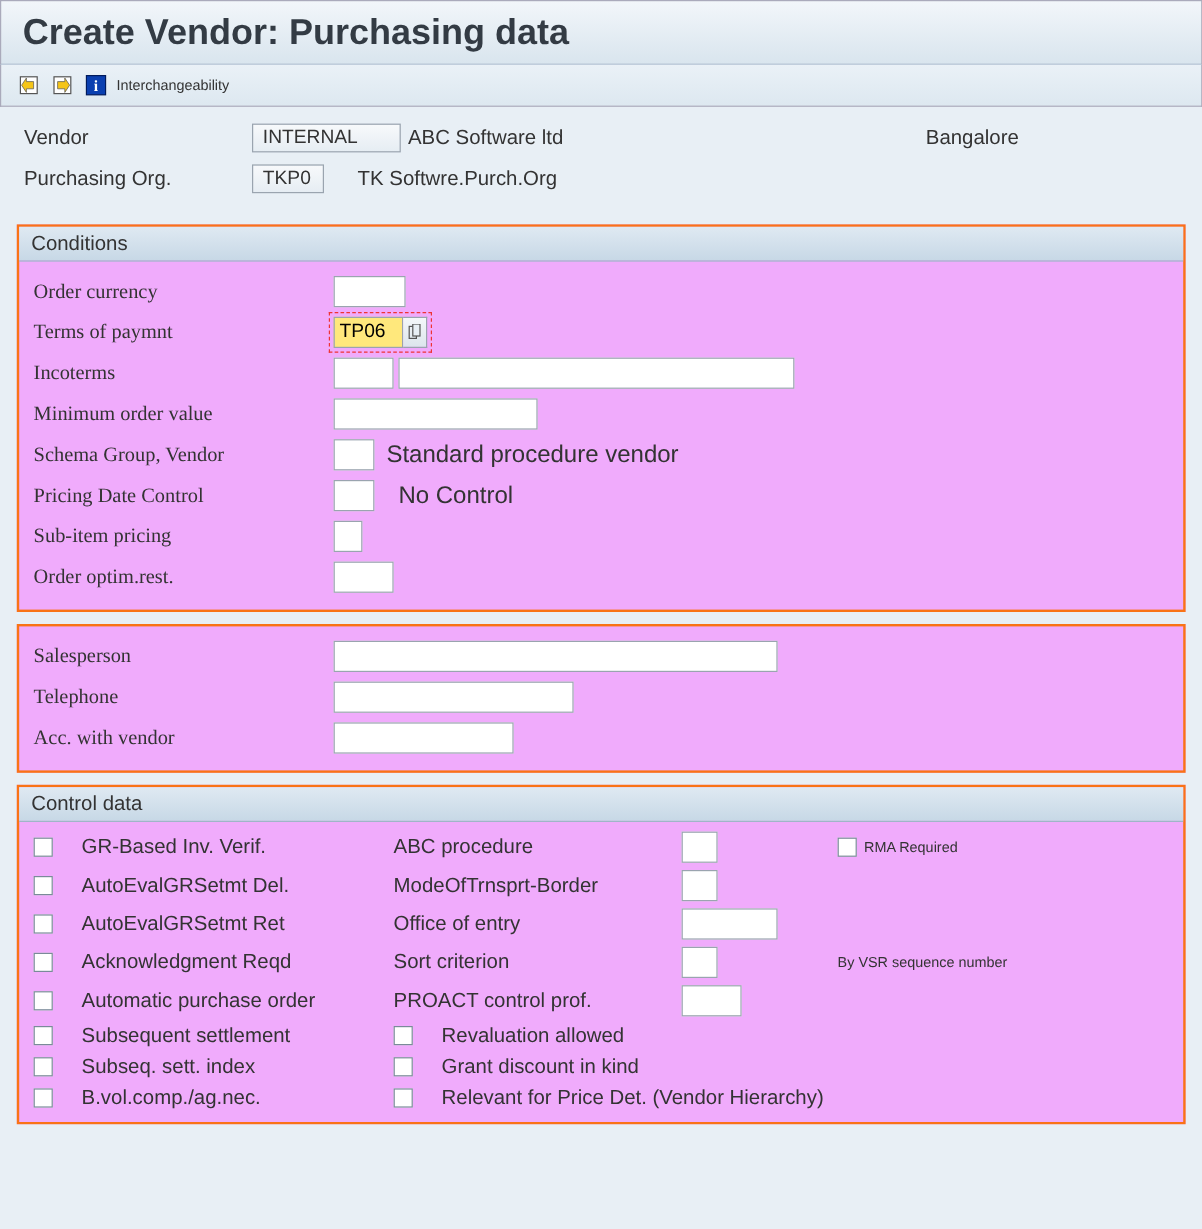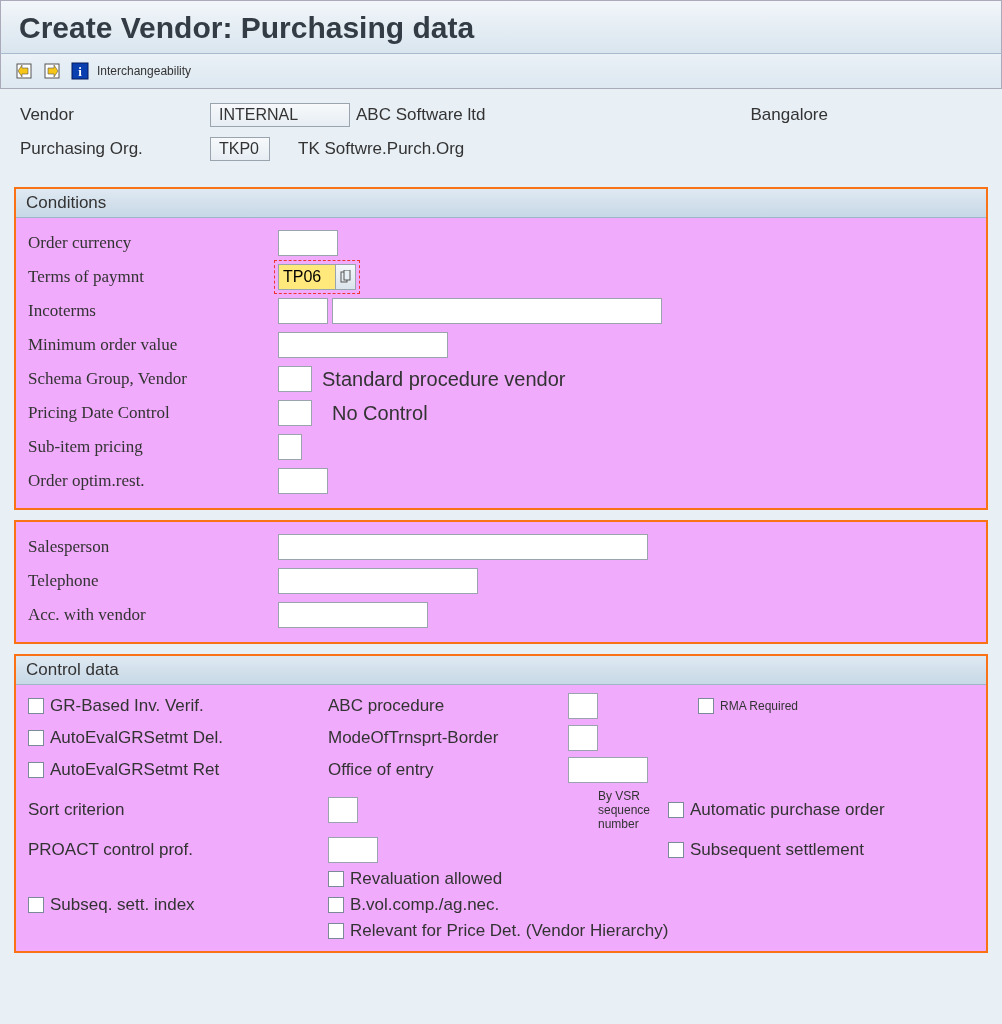--- a/index.html
+++ b/index.html
@@ -40,21 +40,21 @@
     align-items: center;
     justify-content: center;
     cursor: pointer;
   }
   .toolbar-text {
     font-size: 12px;
     color: #333;
     margin-left: 0;
   }
   .header-block {
-    padding: 14px 24px 6px 20px;
+    padding: 14px 3px 6px 20px;
     font-size: 17px;
   }
   .header-row {
     display: flex;
     align-items: center;
     margin-bottom: 10px;
   }
   .header-label {
     width: 190px;
   }
@@ -143,21 +143,21 @@
     display:inline-flex;align-items:center;justify-content:center;
     cursor:pointer;margin-left:0;border-left:none;
   }
   .control-grid{
     display:grid;
     grid-template-columns: 300px 240px 100px 1fr;
     row-gap:6px;
     align-items:center;
   }
   .chk-cell{
-    display:flex;align-items:center;gap:6px;font-size:17px;
+    display:flex;align-items:center;gap:24px;font-size:17px;
   }
   .sap-check{
     width:16px;height:16px;border:1px solid #7a8a99;background:#fff;display:inline-block;cursor:pointer;
   }
   .mid-label{font-size:17px;}
   .mid-input{border:1px solid #9aa4af;background:#fff;height:26px;}
   .miw30{width:30px;}
   .miw50{width:50px;}
   .miw80{width:80px;}
   .right-cell{display:flex;align-items:center;gap:6px;font-size:12px;padding-left:30px;}
@@ -187,21 +187,21 @@
       <rect x="1" y="1" width="16" height="16" fill="#0a3fb0" stroke="#001a5c"></rect>
       <text x="9" y="14" text-anchor="middle" font-family="Georgia" font-size="13" font-weight="bold" fill="#fff">i</text>
     </svg>
   </span>
   <span class="toolbar-text">Interchangeability</span>
 </div>
 
 <div class="header-block">
   <div class="header-row">
     <span class="header-label">Vendor</span>
-    <span class="ro-box" style="width:140px">INTERNAL</span>
+    <span class="ro-box" style="width:124px">INTERNAL</span>
     <span class="header-text">ABC Software ltd</span>
     <span class="header-text2">Bangalore</span>
   </div>
   <div class="header-row">
     <span class="header-label">Purchasing Org.</span>
     <span class="ro-box" style="width:60px">TKP0</span>
     <span class="header-text" style="margin-left:28px">TK Softwre.Purch.Org</span>
   </div>
 </div>
 
@@ -296,20 +296,24 @@
       <div></div>
 
       <div class="chk-cell">
           <span class="sap-check"></span>
           <span>AutoEvalGRSetmt Ret</span>
         </div>
       <div class="mid-label">Office of entry</div>
       <div><input class="mid-input miw80" style=""></div>
       <div></div>
 
+      <div class="chk-cell">
+          <span class="sap-check"></span>
+          <span>Acknowledgment Reqd</span>
+        </div>
       <div class="mid-label">Sort criterion</div>
       <div><input class="mid-input miw30" style=""></div>
       <div class="right-cell" style="padding-left:30px">
           <span>By VSR sequence number</span>
         </div>
 
       <div class="chk-cell">
           <span class="sap-check"></span>
           <span>Automatic purchase order</span>
         </div>
@@ -323,20 +327,24 @@
         </div>
       <div class="chk-cell" style="grid-column:2/5">
           <span class="sap-check"></span>
           <span>Revaluation allowed</span>
         </div>
 
       <div class="chk-cell">
           <span class="sap-check"></span>
           <span>Subseq. sett. index</span>
         </div>
+      <div class="chk-cell" style="grid-column:2/5">
+          <span class="sap-check"></span>
+          <span>Grant discount in kind</span>
+        </div>
 
       <div class="chk-cell">
           <span class="sap-check"></span>
           <span>B.vol.comp./ag.nec.</span>
         </div>
       <div class="chk-cell" style="grid-column:2/5">
           <span class="sap-check"></span>
           <span>Relevant for Price Det. (Vendor Hierarchy)</span>
         </div>
 

